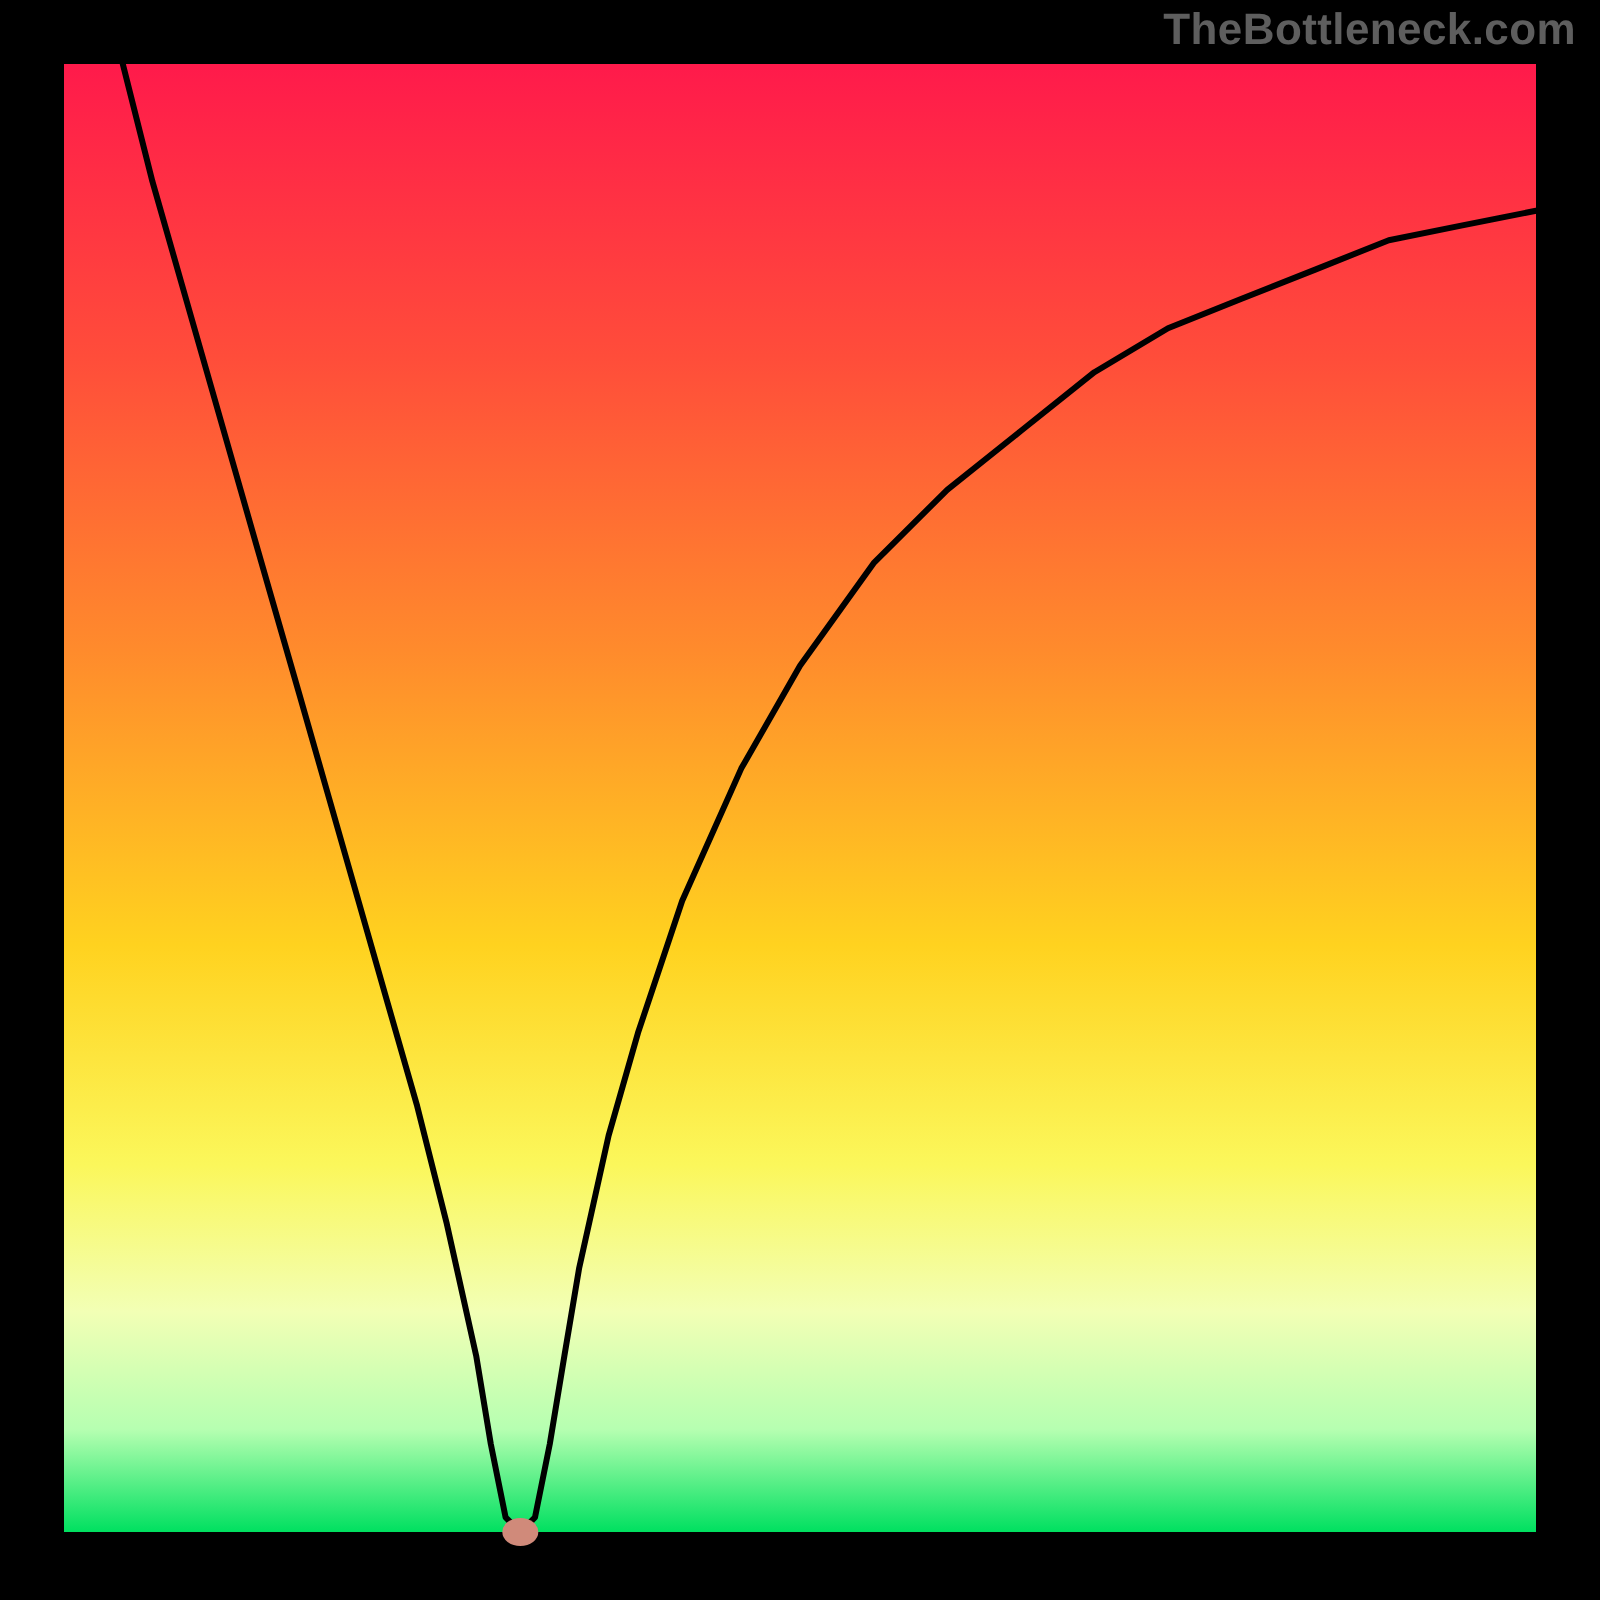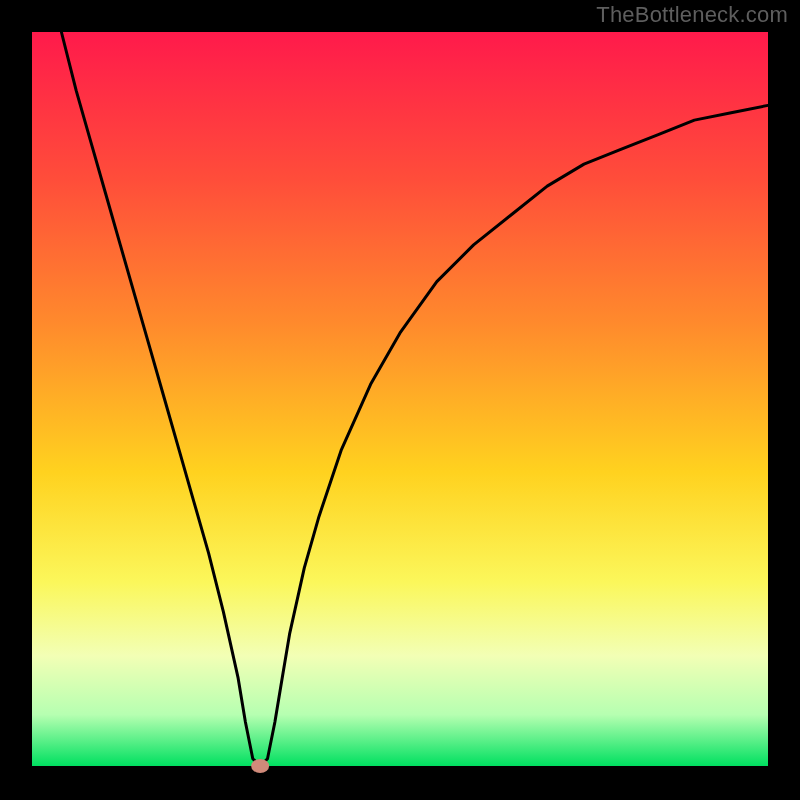--- a/index.html
+++ b/index.html
@@ -18,21 +18,21 @@
     width: 800px;
     height: 800px;
   }
   .watermark {
     position: absolute;
     top: 2px;
     right: 12px;
     color: #5e5e5e;
     font-size: 22px;
     letter-spacing: 0.2px;
-    font-weight: 400;
+    font-weight: 700;
     user-select: none;
   }
   svg { display: block; }
 </style>
 </head>
 <body>
 
 <div class="frame">
   <svg id="chart-svg" width="800" height="800" viewBox="0 0 800 800">
       <rect x="0" y="0" width="800" height="800" fill="#000000"></rect>

